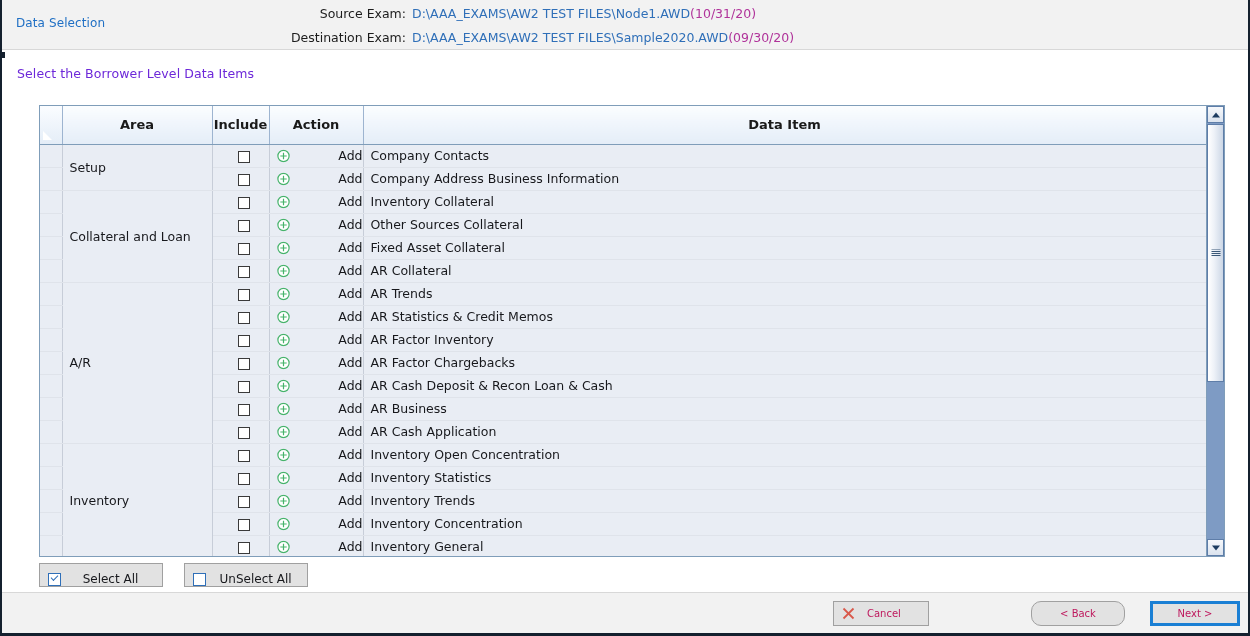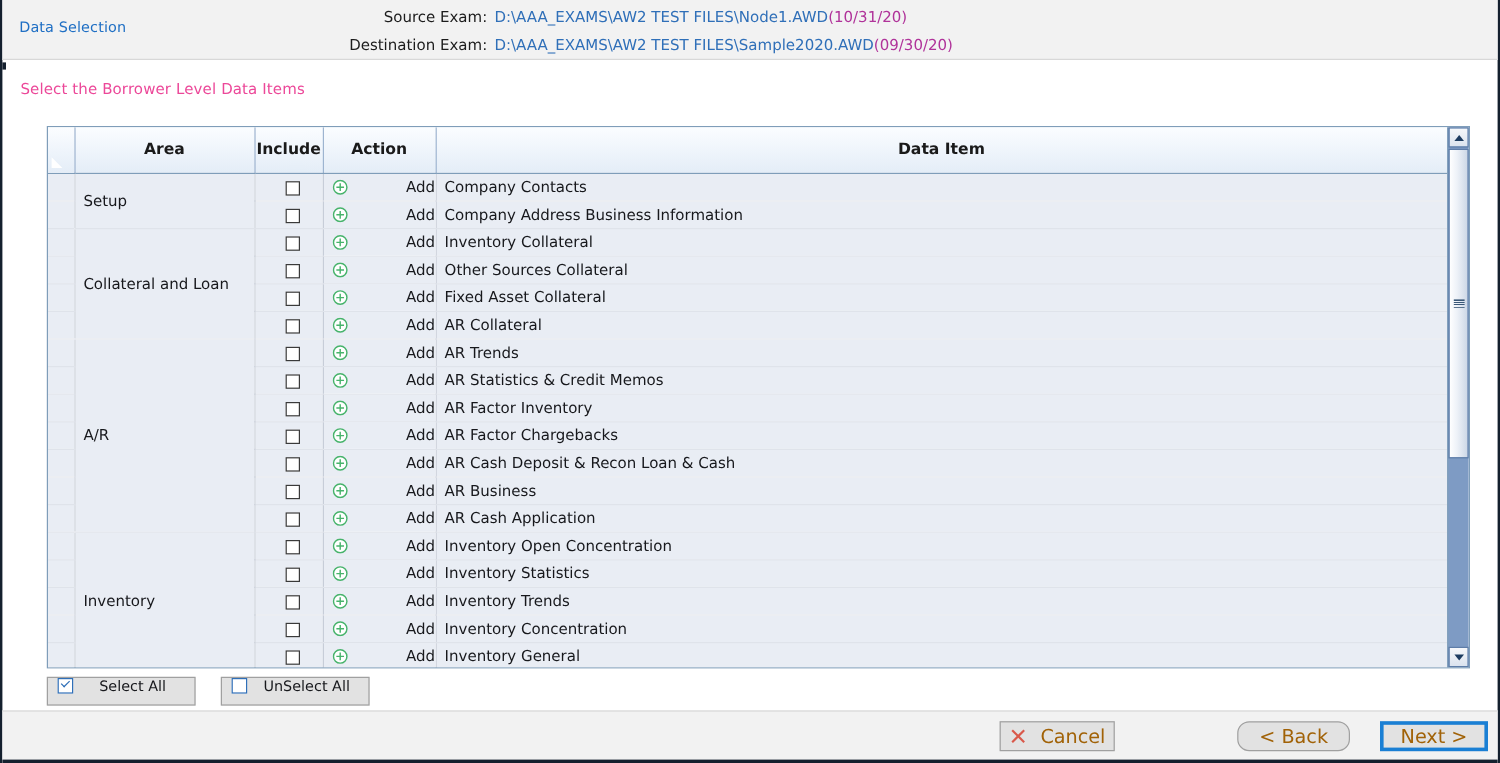--- a/index.html
+++ b/index.html
@@ -63,21 +63,21 @@
     color: #b0339a;
     margin-left: 0;
     white-space: nowrap;
   }
 
   
   .section-title {
     position: absolute;
     left: 15px; top: 66px;
     font-size: 12.5px;
-    color: #ec4899;
+    color: #6d28d9;
     letter-spacing: .1px;
   }
 
   
   .grid-wrap {
     position: absolute;
     left: 37px; top: 105px;
     width: 1186px; height: 452px;
     border: 1px solid #7f9db9;
     background: #ffffff;
@@ -228,21 +228,21 @@
     background: repeating-linear-gradient(to bottom, #3a5878 0 1px, transparent 1px 2px);
   }
 
   
   .selbtn-row {
     position: absolute;
     left: 37px; top: 563px;
   }
   .selbtn {
     display: inline-flex;
-    align-items: flex-start;
+    align-items: flex-end;
     height: 24px;
     background: #e2e2e2;
     border: 1px solid #a0a0a0;
     font-size: 12px;
     color: #17181c;
     padding: 0 14px 0 8px;
     cursor: default;
   }
   .selbtn.first { width: 124px; }
   .selbtn.second { width: 124px; margin-left: 16px; }
@@ -271,22 +271,22 @@
     height: 44px;
     background: #f2f2f2;
     border-top: 1px solid #d8d8d8;
   }
   .foot-btn {
     position: absolute;
     top: 8px;
     height: 25px;
     background: #e2e2e2;
     border: 1px solid #a0a0a0;
-    font-size: 16px;
-    color: #a16207;
+    font-size: 10px;
+    color: #be185d;
     display: flex;
     align-items: center;
     justify-content: center;
     cursor: default;
   }
   .foot-btn.cancel { left: 831px; width: 96px; justify-content: flex-start; padding-left: 8px; }
   .foot-btn.cancel .xi { width: 13px; height: 13px; margin-right: 12px; flex: 0 0 13px; }
   .foot-btn.back { left: 1029px; width: 94px; border-radius: 10px; }
   .foot-btn.next {
     left: 1148px; width: 90px;

